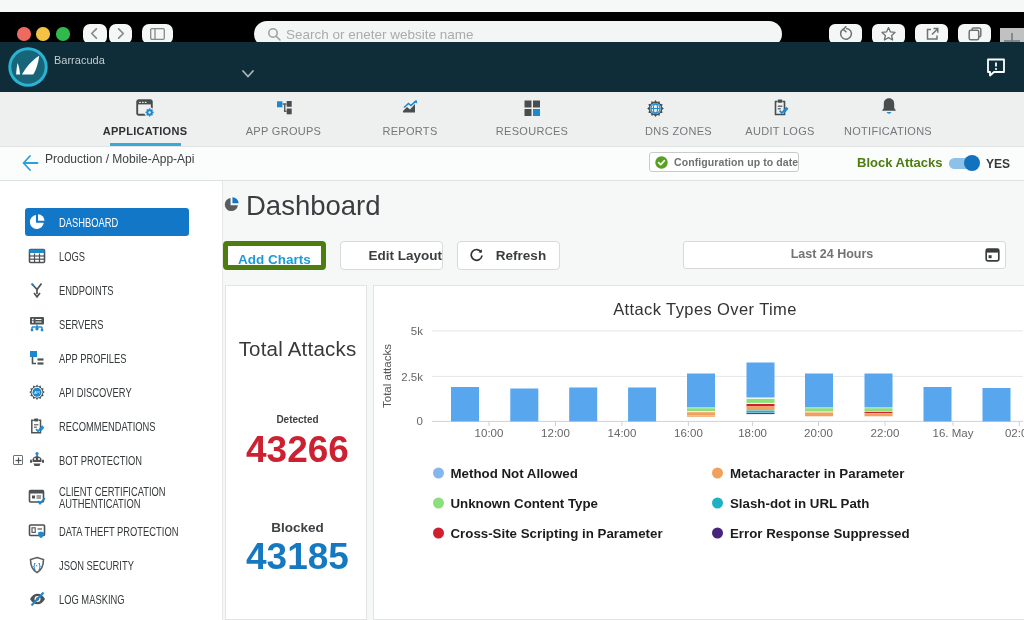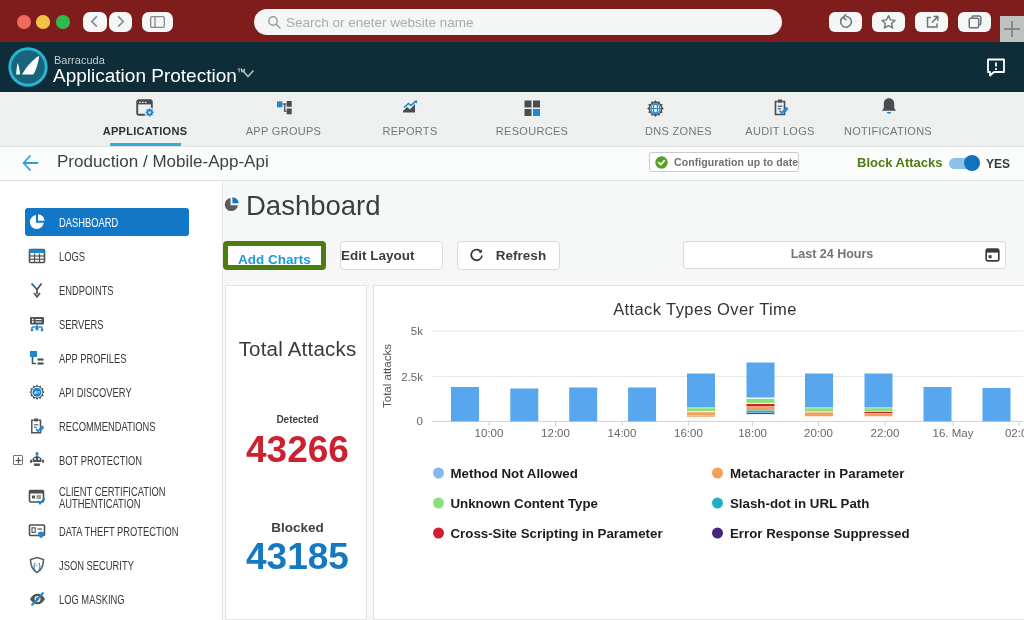--- a/index.html
+++ b/index.html
@@ -4,21 +4,21 @@
 <style>
   * { margin:0; padding:0; box-sizing:border-box; }
   html,body { width:1024px; height:620px; overflow:hidden; }
   body { font-family:"Liberation Sans", sans-serif; position:relative; background:#f6f7f7; }
   .abs { position:absolute; }
   .sblabel { position:absolute; left:59px; font-size:13px; color:#35393b; white-space:nowrap; transform:scaleX(0.72); transform-origin:0 50%; line-height:13px; }
 </style>
 </head>
 <body>
 
-<div class="abs" style="left:0;top:0;width:1024px;height:42px;background:#7f1d1d;">
+<div class="abs" style="left:0;top:12px;width:1024px;height:42px;background:#000000;">
   <div class="abs" style="left:17px;top:15px;width:13.5px;height:13.5px;border-radius:50%;background:#ed6a5d;"></div>
   <div class="abs" style="left:36.2px;top:15px;width:13.5px;height:13.5px;border-radius:50%;background:#f4c245;"></div>
   <div class="abs" style="left:56.1px;top:15px;width:13.5px;height:13.5px;border-radius:50%;background:#30b94d;"></div>
   <div class="abs" style="left:83px;top:12px;width:23.5px;height:19.5px;background:#f5f6f6;border-radius:7px;"></div>
   <div class="abs" style="left:109px;top:12px;width:23px;height:19.5px;background:#f5f6f6;border-radius:7px;"></div>
   <svg class="abs" style="left:88px;top:15px;" width="13" height="13" viewBox="0 0 14 14">
       <path d="M9 2 L4 7 L9 12" fill="none" stroke="#85898b" stroke-width="1.8" stroke-linecap="round" stroke-linejoin="round"></path>
     </svg>
   <svg class="abs" style="left:114px;top:15px;" width="13" height="13" viewBox="0 0 14 14">
       <path d="M5 2 L10 7 L5 12" fill="none" stroke="#85898b" stroke-width="1.8" stroke-linecap="round" stroke-linejoin="round"></path>
@@ -61,21 +61,20 @@
 </div>
 
 <div class="abs" style="left:0;top:42px;width:1024px;height:50px;background:#0e2d38;">
   <svg class="abs" style="left:7.5px;top:4.5px;" width="40" height="40" viewBox="0 0 40 40">
     <circle cx="20" cy="20" r="19.7" fill="#2ab3d3"></circle>
     <circle cx="20" cy="20" r="16.7" fill="#186478"></circle>
     <path d="M13.9 27.6 C18 20.5 23.5 13.5 31.2 8.8 C30.2 16.2 28.2 23.2 25.2 27.6 Z" fill="#ffffff"></path>
     <path d="M8.2 27.6 C8.4 22.8 8.8 19 9.6 15.9 C11.1 19.6 11.8 23.6 12 27.6 Z" fill="#ffffff"></path>
   </svg>
   <div class="abs" style="left:54px;top:12px;font-size:11px;color:#c3cdd1;">Barracuda</div>
-  <div class="abs" style="left:53px;top:22.5px;font-size:19px;color:#ffffff;">Application Protection<span style="font-size:9px;vertical-align:7px;">™</span></div>
   <svg class="abs" style="left:241px;top:27px;" width="14" height="10" viewBox="0 0 14 10">
       <path d="M2 2 L7 7.5 L12 2" fill="none" stroke="#aab6ba" stroke-width="1.8" stroke-linecap="round"></path>
     </svg>
   <svg class="abs" style="left:985px;top:15px;" width="22" height="21" viewBox="0 0 22 21">
       <path d="M3 2.5 H19 V15 H9 L5 18.5 V15 H3 Z" fill="none" stroke="#ffffff" stroke-width="1.8" stroke-linejoin="round"></path>
       <line x1="11" y1="5.5" x2="11" y2="9.5" stroke="#ffffff" stroke-width="1.8"></line>
       <circle cx="11" cy="12" r="1.1" fill="#ffffff"></circle>
     </svg>
 </div>
 
@@ -149,21 +148,21 @@
     <path d="M9 1.2 C12.2 1.2 14.2 3.5 14.2 6.7 L14.2 11 L16 13.8 H2 L3.8 11 L3.8 6.7 C3.8 3.5 5.8 1.2 9 1.2 Z" fill="#484d4f"></path>
     <path d="M6.6 15 A2.5 2.5 0 0 0 11.4 15 Z" fill="#1e88cf"></path>
   </svg>
   <div class="abs" style="left:838px;top:33px;width:100px;text-align:center;white-space:nowrap;font-size:11px;color:#73787a;letter-spacing:0.3px;">NOTIFICATIONS</div>
 </div>
 
 <div class="abs" style="left:0;top:147px;width:1024px;height:34px;background:#fbfcfc;border-bottom:1px solid #dfe1e1;">
   <svg class="abs" style="left:21px;top:7px;" width="18" height="18" viewBox="0 0 18 18">
       <path d="M9 2 L2.5 9 L9 16 M3 9 H16.5" fill="none" stroke="#2d9fd9" stroke-width="1.8" stroke-linecap="round" stroke-linejoin="round"></path>
     </svg>
-  <div class="abs" style="left:57px;top:5px;font-size:17px;color:#3e4245;">Production / Mobile-App-Api</div>
+  <div class="abs" style="left:45px;top:5px;font-size:12px;color:#3e4245;">Production / Mobile-App-Api</div>
   <div class="abs" style="left:649px;top:5px;width:150px;height:20px;border:1px solid #c9cbcb;border-radius:3px;background:#ffffff;"></div>
   <svg class="abs" style="left:655px;top:9px;" width="13" height="13" viewBox="0 0 13 13">
       <circle cx="6.5" cy="6.5" r="6.2" fill="#57a220"></circle>
       <path d="M3.6 6.6 L5.7 8.6 L9.4 4.6" fill="none" stroke="#ffffff" stroke-width="1.6" stroke-linecap="round" stroke-linejoin="round"></path>
     </svg>
   <div class="abs" style="left:674px;top:9px;font-size:10.5px;color:#6e7072;font-weight:bold;letter-spacing:0.1px;">Configuration up to date</div>
   <div class="abs" style="left:857px;top:8px;font-size:13px;color:#4d7c0f;font-weight:bold;">Block Attacks</div>
   <div class="abs" style="left:949px;top:11px;width:30px;height:11px;border-radius:6px;background:#8dc1e8;"></div>
   <div class="abs" style="left:964px;top:8px;width:16px;height:16px;border-radius:50%;background:#1272bd;"></div>
   <div class="abs" style="left:986px;top:10px;font-size:12px;color:#37393b;font-weight:bold;">YES</div>
@@ -276,21 +275,21 @@
     </svg>
 </div>
 
 <svg class="abs" style="left:223px;top:196px;" width="17" height="17" viewBox="0 0 18 18">
     <path d="M8 2 A7 7 0 1 0 15.8 9.8 L8 9.8 Z" fill="#595d5f"></path>
     <path d="M10 1.2 A7 7 0 0 1 16.6 7.8 L10 7.8 Z" fill="#1377c8"></path>
   </svg>
 <div class="abs" style="left:246px;top:190px;font-size:27.5px;color:#3b3e40;">Dashboard</div>
 
 <div class="abs" style="left:223px;top:241px;width:103px;height:29px;background:#ffffff;border:5px solid #4d7c0f;border-radius:4px;text-align:center;line-height:27px;font-size:13.5px;font-weight:bold;color:#1d9bd8;">Add Charts</div>
-<div class="abs" style="left:340px;top:241px;width:103px;height:29px;background:#ffffff;border:1px solid #d8dada;border-radius:4px;text-align:left;line-height:27px;font-size:13.5px;font-weight:bold;color:#3b3e40;">Edit Layout</div>
+<div class="abs" style="left:340px;top:241px;width:103px;height:29px;background:#ffffff;border:1px solid #d8dada;border-radius:4px;text-align:right;line-height:27px;font-size:13.5px;font-weight:bold;color:#3b3e40;">Edit Layout</div>
 <div class="abs" style="left:457px;top:241px;width:103px;height:29px;background:#ffffff;border:1px solid #d8dada;border-radius:4px;"></div>
 <svg class="abs" style="left:469px;top:248px;" width="15" height="15" viewBox="0 0 15 15">
     <path d="M12.3 4.2 A5.4 5.4 0 1 0 13 7.5" fill="none" stroke="#2f3234" stroke-width="1.7"></path>
     <path d="M12.8 1.2 L12.8 4.6 L9.4 4.6 Z" fill="#2f3234"></path>
   </svg>
 <div class="abs" style="left:488px;top:248px;width:66px;text-align:center;font-size:13.5px;font-weight:bold;color:#3b3e40;">Refresh</div>
 <div class="abs" style="left:683px;top:241px;width:323px;height:28px;background:#ffffff;border:1px solid #d8dada;border-radius:3px;"></div>
 <div class="abs" style="left:683px;top:247px;width:298px;text-align:center;font-size:12.5px;font-weight:bold;color:#737373;">Last 24 Hours</div>
 <svg class="abs" style="left:985px;top:247px;" width="15" height="15" viewBox="0 0 15 15">
     <rect x="1.2" y="2.2" width="12.6" height="11.6" rx="1.5" fill="none" stroke="#3a3d3f" stroke-width="1.7"></rect>

